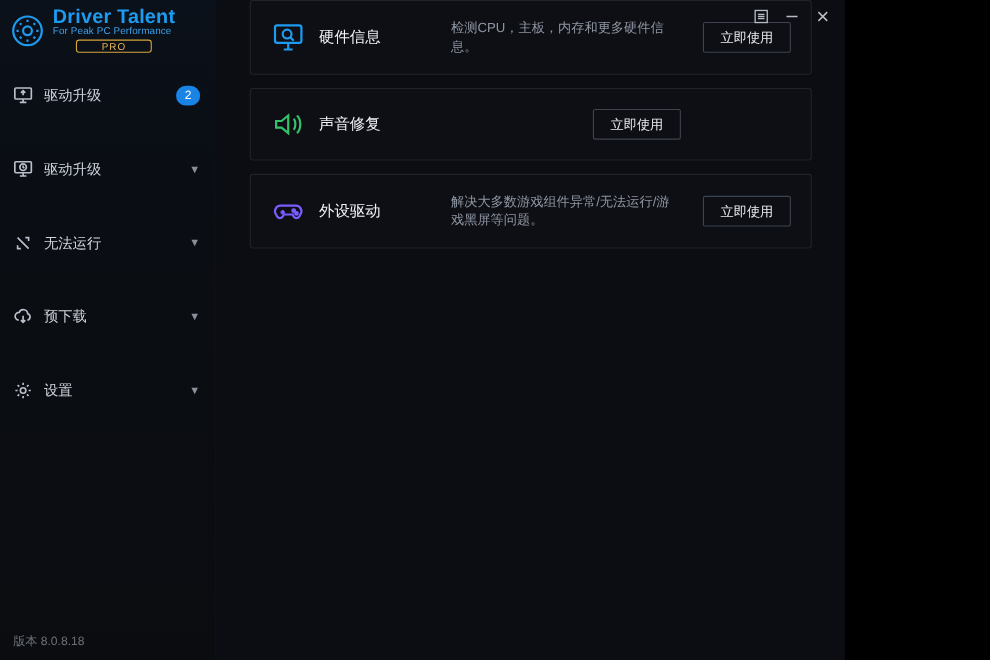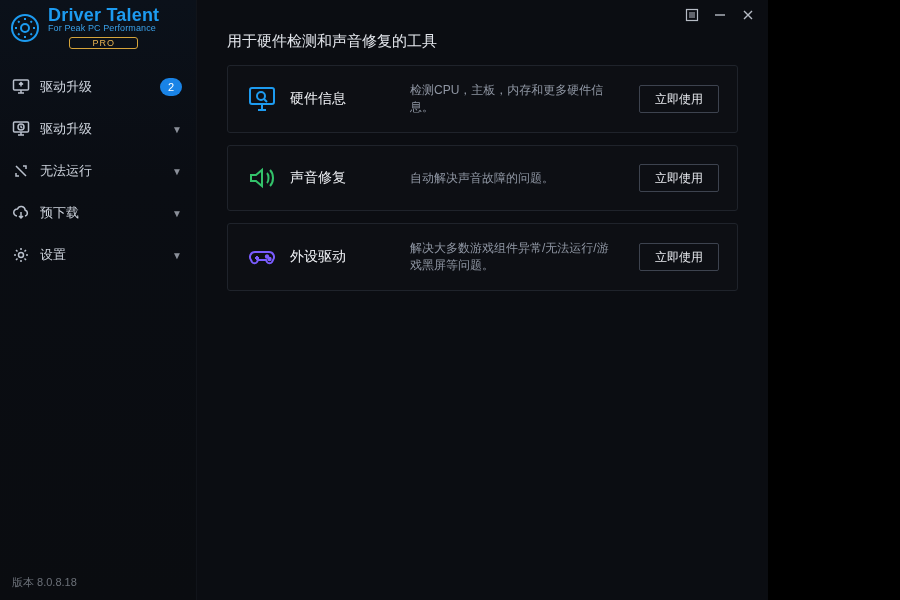--- a/index.html
+++ b/index.html
@@ -6,21 +6,21 @@
   html, body { width: 900px; height: 600px; overflow: hidden; font-family: "Segoe UI", "Microsoft YaHei", Arial, sans-serif; background: #000; }
   .app { display: flex; width: 768px; height: 600px; background: #0b0d12; color: #cfd2d8; }
   
   .sidebar { width: 197px; background: linear-gradient(180deg,#0b111a 0%, #0a0d13 30%, #0a0c10 100%); display: flex; flex-direction: column; border-right: 1px solid #11141a; }
   .logo-wrap { padding: 6px 10px 8px 10px; display: flex; align-items: center; gap: 8px; }
   .logo-text { display: flex; flex-direction: column; line-height: 1.05; }
   .logo-main { font-size: 18px; font-weight: 600; letter-spacing: .2px; }
   .logo-blue { color: #1d9bf0; }
   .logo-sub  { font-size: 9px; color: #3aa0e8; letter-spacing: .1px; margin-top: -1px;}
   .logo-pro  { border: 1px solid #d6a43a; color: #e8b552; font-size: 9px; padding: 0 22px; border-radius: 3px; align-self: center; margin-top: 1px; letter-spacing: 1px; }
-  .nav { flex: 1; display: flex; flex-direction: column; margin-top: 8px; }
+  .nav { flex: 1; display: flex; flex-direction: column; margin-top: 8px; gap: 25px; }
   .nav-item { display: flex; align-items: center; justify-content: space-between; height: 42px; padding: 0 14px 0 12px; font-size: 13px; color: #cfd5de; cursor: pointer; }
   .nav-item .l { display: flex; align-items: center; gap: 10px; }
   .nav-item .ic { width: 18px; height: 18px; display: inline-flex; align-items: center; justify-content: center; color: #b9c0cc;}
   .nav-item .arrow { color: #8a8f99; font-size: 10px;}
   .nav-item.active { background: #171b22; color: #ffffff; }
   .nav-item.active .ic{ color:#ffffff;}
   .badge { background: #1983e6; color: #fff; font-size: 11px; min-width: 22px; height: 18px; border-radius: 9px; display: inline-flex; align-items: center; justify-content: center; padding: 0 6px; }
   .sidebar-footer { padding: 10px 12px; font-size: 11px; color: #6b7078; }
   
   .main { flex: 1; position: relative; background: #0b0d12; }
@@ -143,21 +143,20 @@
             <path d="M2 7h10"></path>
           </svg>
         </span>
       <span class="tb-btn">
           <svg width="14" height="14" viewBox="0 0 14 14" stroke="currentColor" stroke-width="1.4">
             <path d="M3 3l8 8M11 3l-8 8"></path>
           </svg>
         </span>
     </div>
 
-    <div class="page-title">用于硬件检测和声音修复的工具</div>
 
     <div class="cards">
 
       <div class="card">
         <span class="ci">
           <svg width="30" height="30" viewBox="0 0 30 30" fill="none" stroke="#1d9bf0" stroke-width="2">
               <rect x="3" y="4" width="24" height="16" rx="2"></rect>
               <path d="M11 26h8M15 20v6"></path>
               <circle cx="14" cy="12" r="4"></circle>
               <path d="M17 15l3 3"></path>
@@ -169,21 +168,20 @@
       </div>
 
       <div class="card">
         <span class="ci">
           <svg width="30" height="30" viewBox="0 0 30 30" fill="none" stroke="#33c26a" stroke-width="2">
               <path d="M4 12v6h5l6 5V7l-6 5H4z"></path>
               <path d="M20 10c2 2 2 8 0 10M23 7c4 4 4 12 0 16"></path>
             </svg>
         </span>
         <span class="name">声音修复</span>
-        <span class="desc">自动解决声音故障的问题。</span>
         <span class="use-btn">立即使用</span>
       </div>
 
       <div class="card">
         <span class="ci">
           <svg width="30" height="30" viewBox="0 0 30 30" fill="none" stroke="#7a5cff" stroke-width="2">
               <path d="M8 10h14a5 5 0 0 1 4 8l-1 2a3 3 0 0 1-5 0l-1-2h-8l-1 2a3 3 0 0 1-5 0l-1-2a5 5 0 0 1 4-8z"></path>
               <path d="M10 14v4M8 16h4"></path>
               <circle cx="20" cy="14.5" r="1.2" fill="#7a5cff"></circle>
               <circle cx="22.5" cy="17" r="1.2" fill="#7a5cff"></circle>

